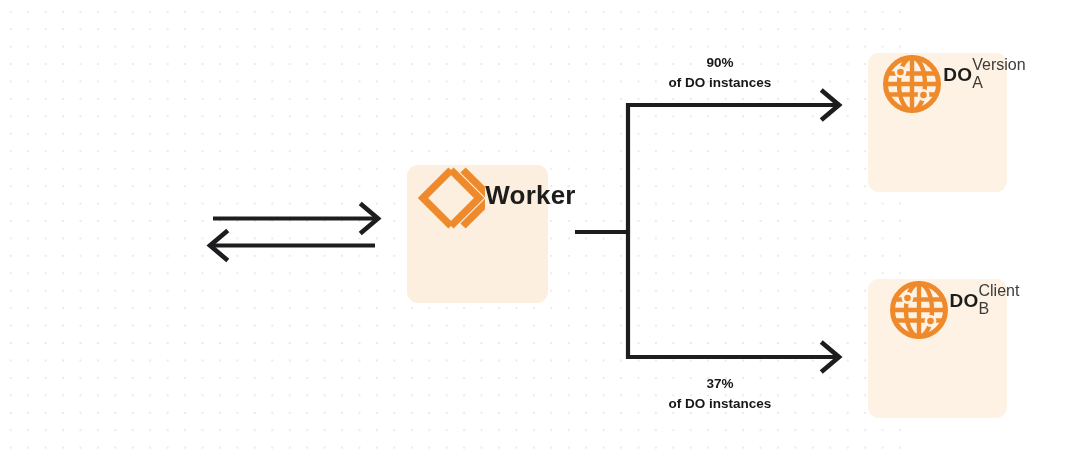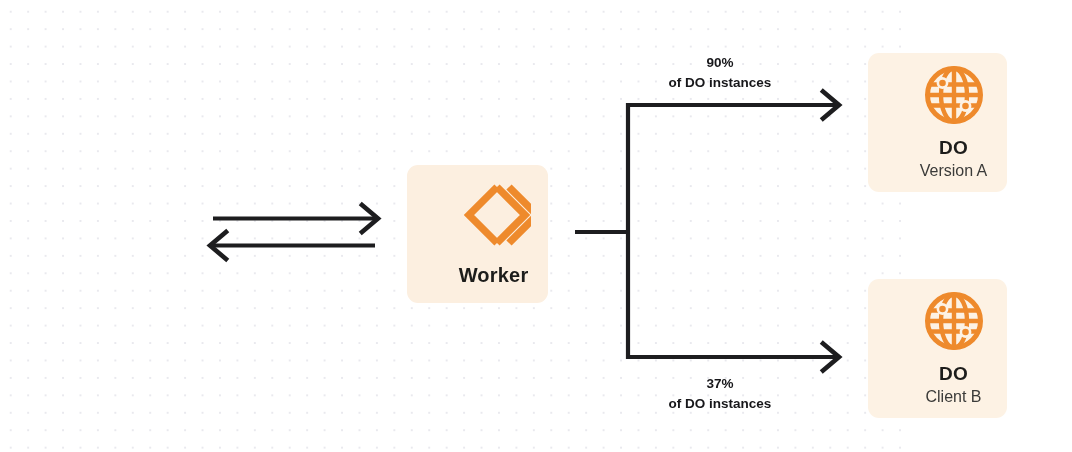--- a/index.html
+++ b/index.html
@@ -32,22 +32,22 @@
     height: 452px;
     pointer-events: none;
   }
 
   
   .node {
     position: absolute;
     box-sizing: border-box;
     border-radius: 11px;
     display: flex;
-    flex-direction: column;
-    align-items: center;
+    flex-direction: row;
+    align-items: flex-start;
     justify-content: center;
     padding-left: 32px;
   }
 
   .node-client {
     left: 42px;
     top: 165px;
     width: 146px;
     height: 138px;
     background: #f4f5f7;
@@ -78,21 +78,21 @@
     font-size: 19px;
     font-weight: bold;
     color: #1d1d1b;
     letter-spacing: 0.2px;
     line-height: 1.1;
   }
   .node-title-client {
     font-size: 19.5px;
   }
   .node-title-worker {
-    font-size: 20px;
+    font-size: 26px;
     margin-top: 16px;
   }
   .node-title-do {
     font-size: 19px;
     margin-top: 12px;
   }
   .node-subtitle {
     font-size: 16px;
     font-weight: normal;
     color: #3b3b39;

